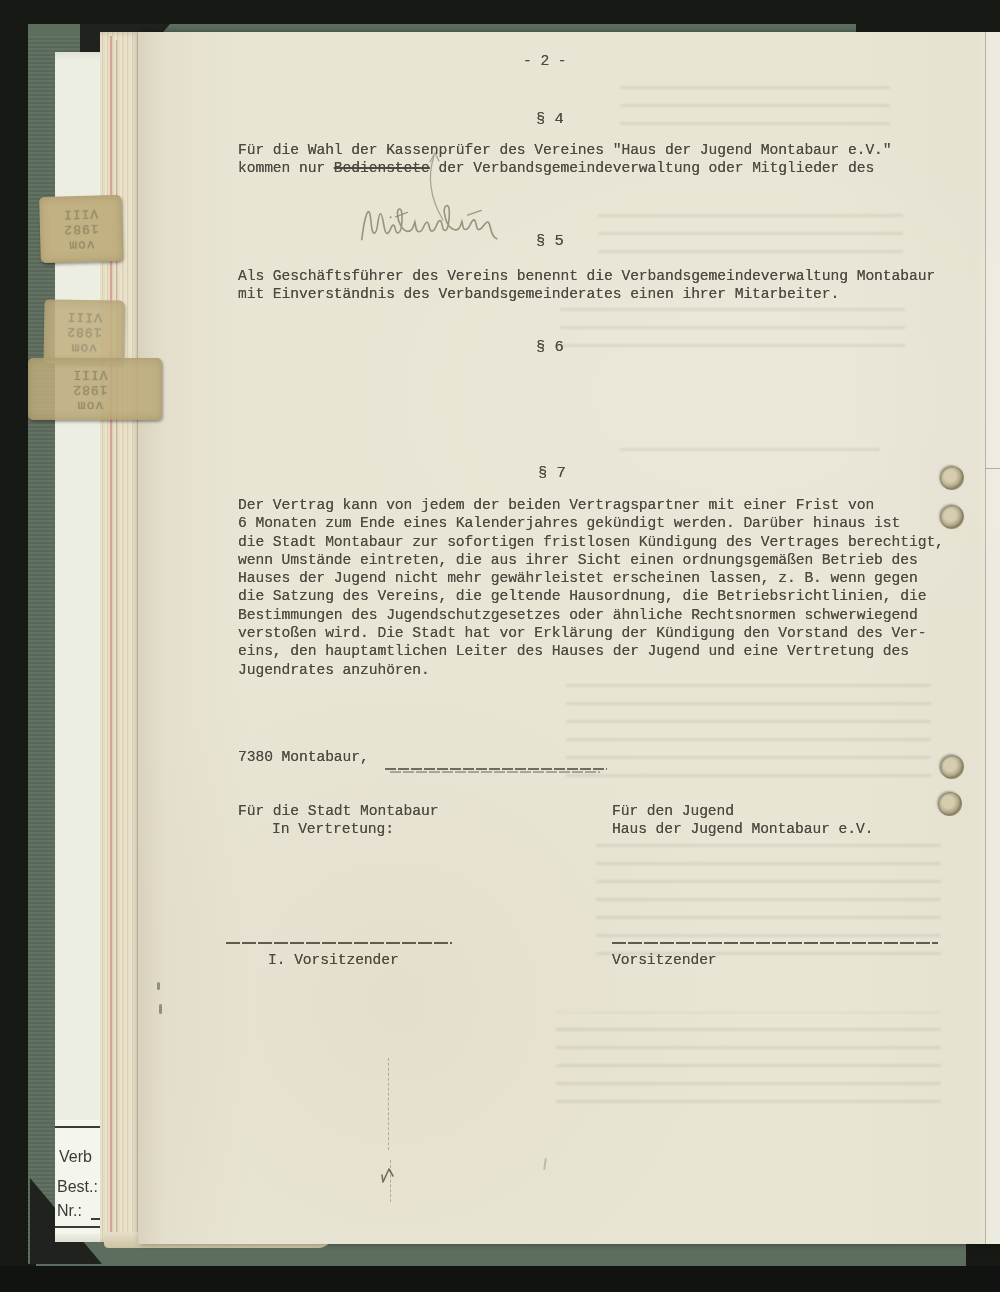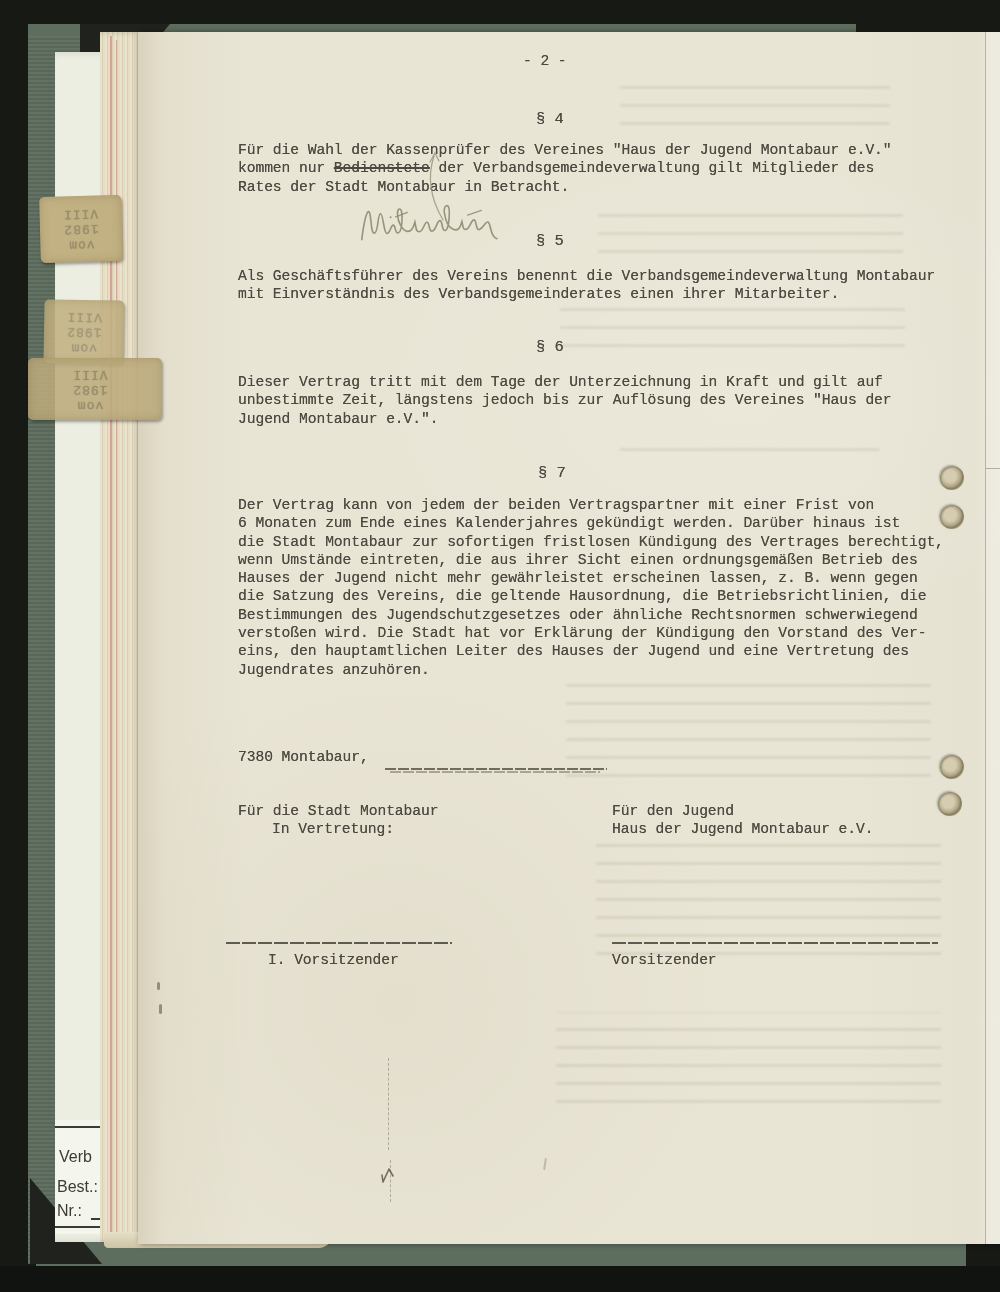--- a/index.html
+++ b/index.html
@@ -103,42 +103,39 @@
     <div class="abs bleed" style="left:460px;top:176px;width:305px;height:50px;"></div>
     <div class="abs bleed" style="left:422px;top:262px;width:345px;height:58px;"></div>
     <div class="abs bleed" style="left:482px;top:402px;width:260px;height:22px;"></div>
     <div class="abs bleed" style="left:428px;top:640px;width:365px;height:110px;"></div>
     <div class="abs bleed" style="left:458px;top:800px;width:345px;height:128px;"></div>
     <div class="abs bleed" style="left:418px;top:980px;width:385px;height:96px;"></div>
 
     <div class="abs typed" style="left:385px;top:20px;">- 2 -</div>
 
     <div class="abs typed heading" style="left:398px;top:78px;">§ 4</div>
-    <div class="abs typed" style="left:100px;top:109px;"><span>Für die Wahl der Kassenprüfer des Vereines "Haus der Jugend Montabaur e.V."</span><br><span>kommen nur </span><span class="strike">Bedienstete</span><span> der Verbandsgemeindeverwaltung gilt Mitglieder des</span><br><span>Rates der Stadt Montabaur in Betracht.</span></div>
+    <div class="abs typed" style="left:100px;top:109px;"><span>Für die Wahl der Kassenprüfer des Vereines "Haus der Jugend Montabaur e.V."</span><br><span>kommen nur </span><span class="strike">Bedienstete</span><span> der Verbandsgemeindeverwaltung oder Mitglieder des</span><br></div>
 
     <svg class="abs" style="left:278px;top:118px;" width="44" height="74" viewBox="0 0 44 74">
       <path d="M14 12 L19 3 L23 11" fill="none" stroke="#9a947c" stroke-width="1.3" stroke-linecap="round" opacity=".8"></path>
       <path d="M18 6 C12 24 13 46 27 70" fill="none" stroke="#9a947c" stroke-width="1.3" stroke-linecap="round" opacity=".8"></path>
     </svg>
     <svg class="abs" style="left:220px;top:166px;transform:rotate(-3deg);" width="150" height="50" viewBox="0 0 150 50" aria-label="Mitarbeiter">
       <path d="M3 38C6 20 10 7 12 11C14 15 12 32 16 32C20 32 20 13 23 13C26 13 25 34 29 33C32 32 33 25 35 25C38 25 36 34 40 33C44 32 45 15 44 11C43 8 40 9 40 14C40 23 44 31 49 32C54 33 56 26 57 23C58 28 57 33 61 33C65 33 66 24 69 24C72 24 70 34 74 33C78 32 79 23 82 23C85 23 83 34 87 33C91 32 93 12 91 9C89 7 86 10 87 16C88 26 92 32 97 33C101 34 103 28 104 25C105 29 104 34 108 33C112 32 113 24 116 24C119 24 117 35 121 34C125 33 127 26 130 27C133 28 131 42 138 44" fill="none" stroke="#8f8970" stroke-width="1.6" stroke-linecap="round" opacity=".9"></path>
       <path d="M38 17 L50 13 M110 19 L124 15" fill="none" stroke="#8f8970" stroke-width="1.3" stroke-linecap="round" opacity=".85"></path>
       <circle cx="33" cy="17" r="1" fill="#8f8970" opacity=".9"></circle>
     </svg>
 
     <span class="abs" style="left:222px;top:168px;color:rgba(0,0,0,0);font-size:2px;">Mitarbeiter</span>
 
     <div class="abs typed heading" style="left:398px;top:200px;">§ 5</div>
     <div class="abs typed" style="left:100px;top:235px;">Als Geschäftsführer des Vereins benennt die Verbandsgemeindeverwaltung Montabaur
 mit Einverständnis des Verbandsgemeinderates einen ihrer Mitarbeiter.</div>
 
     <div class="abs typed heading" style="left:398px;top:306px;">§ 6</div>
-    <div class="abs typed" style="left:100px;top:341px;">Dieser Vertrag tritt mit dem Tage der Unterzeichnung in Kraft und gilt auf
-unbestimmte Zeit, längstens jedoch bis zur Auflösung des Vereines "Haus der
-Jugend Montabaur e.V.".</div>
 
     <div class="abs typed heading" style="left:400px;top:432px;">§ 7</div>
     <div class="abs typed" style="left:100px;top:464px;">Der Vertrag kann von jedem der beiden Vertragspartner mit einer Frist von
 6 Monaten zum Ende eines Kalenderjahres gekündigt werden. Darüber hinaus ist
 die Stadt Montabaur zur sofortigen fristlosen Kündigung des Vertrages berechtigt,
 wenn Umstände eintreten, die aus ihrer Sicht einen ordnungsgemäßen Betrieb des
 Hauses der Jugend nicht mehr gewährleistet erscheinen lassen, z. B. wenn gegen
 die Satzung des Vereins, die geltende Hausordnung, die Betriebsrichtlinien, die
 Bestimmungen des Jugendschutzgesetzes oder ähnliche Rechtsnormen schwerwiegend
 verstoßen wird. Die Stadt hat vor Erklärung der Kündigung den Vorstand des Ver-

